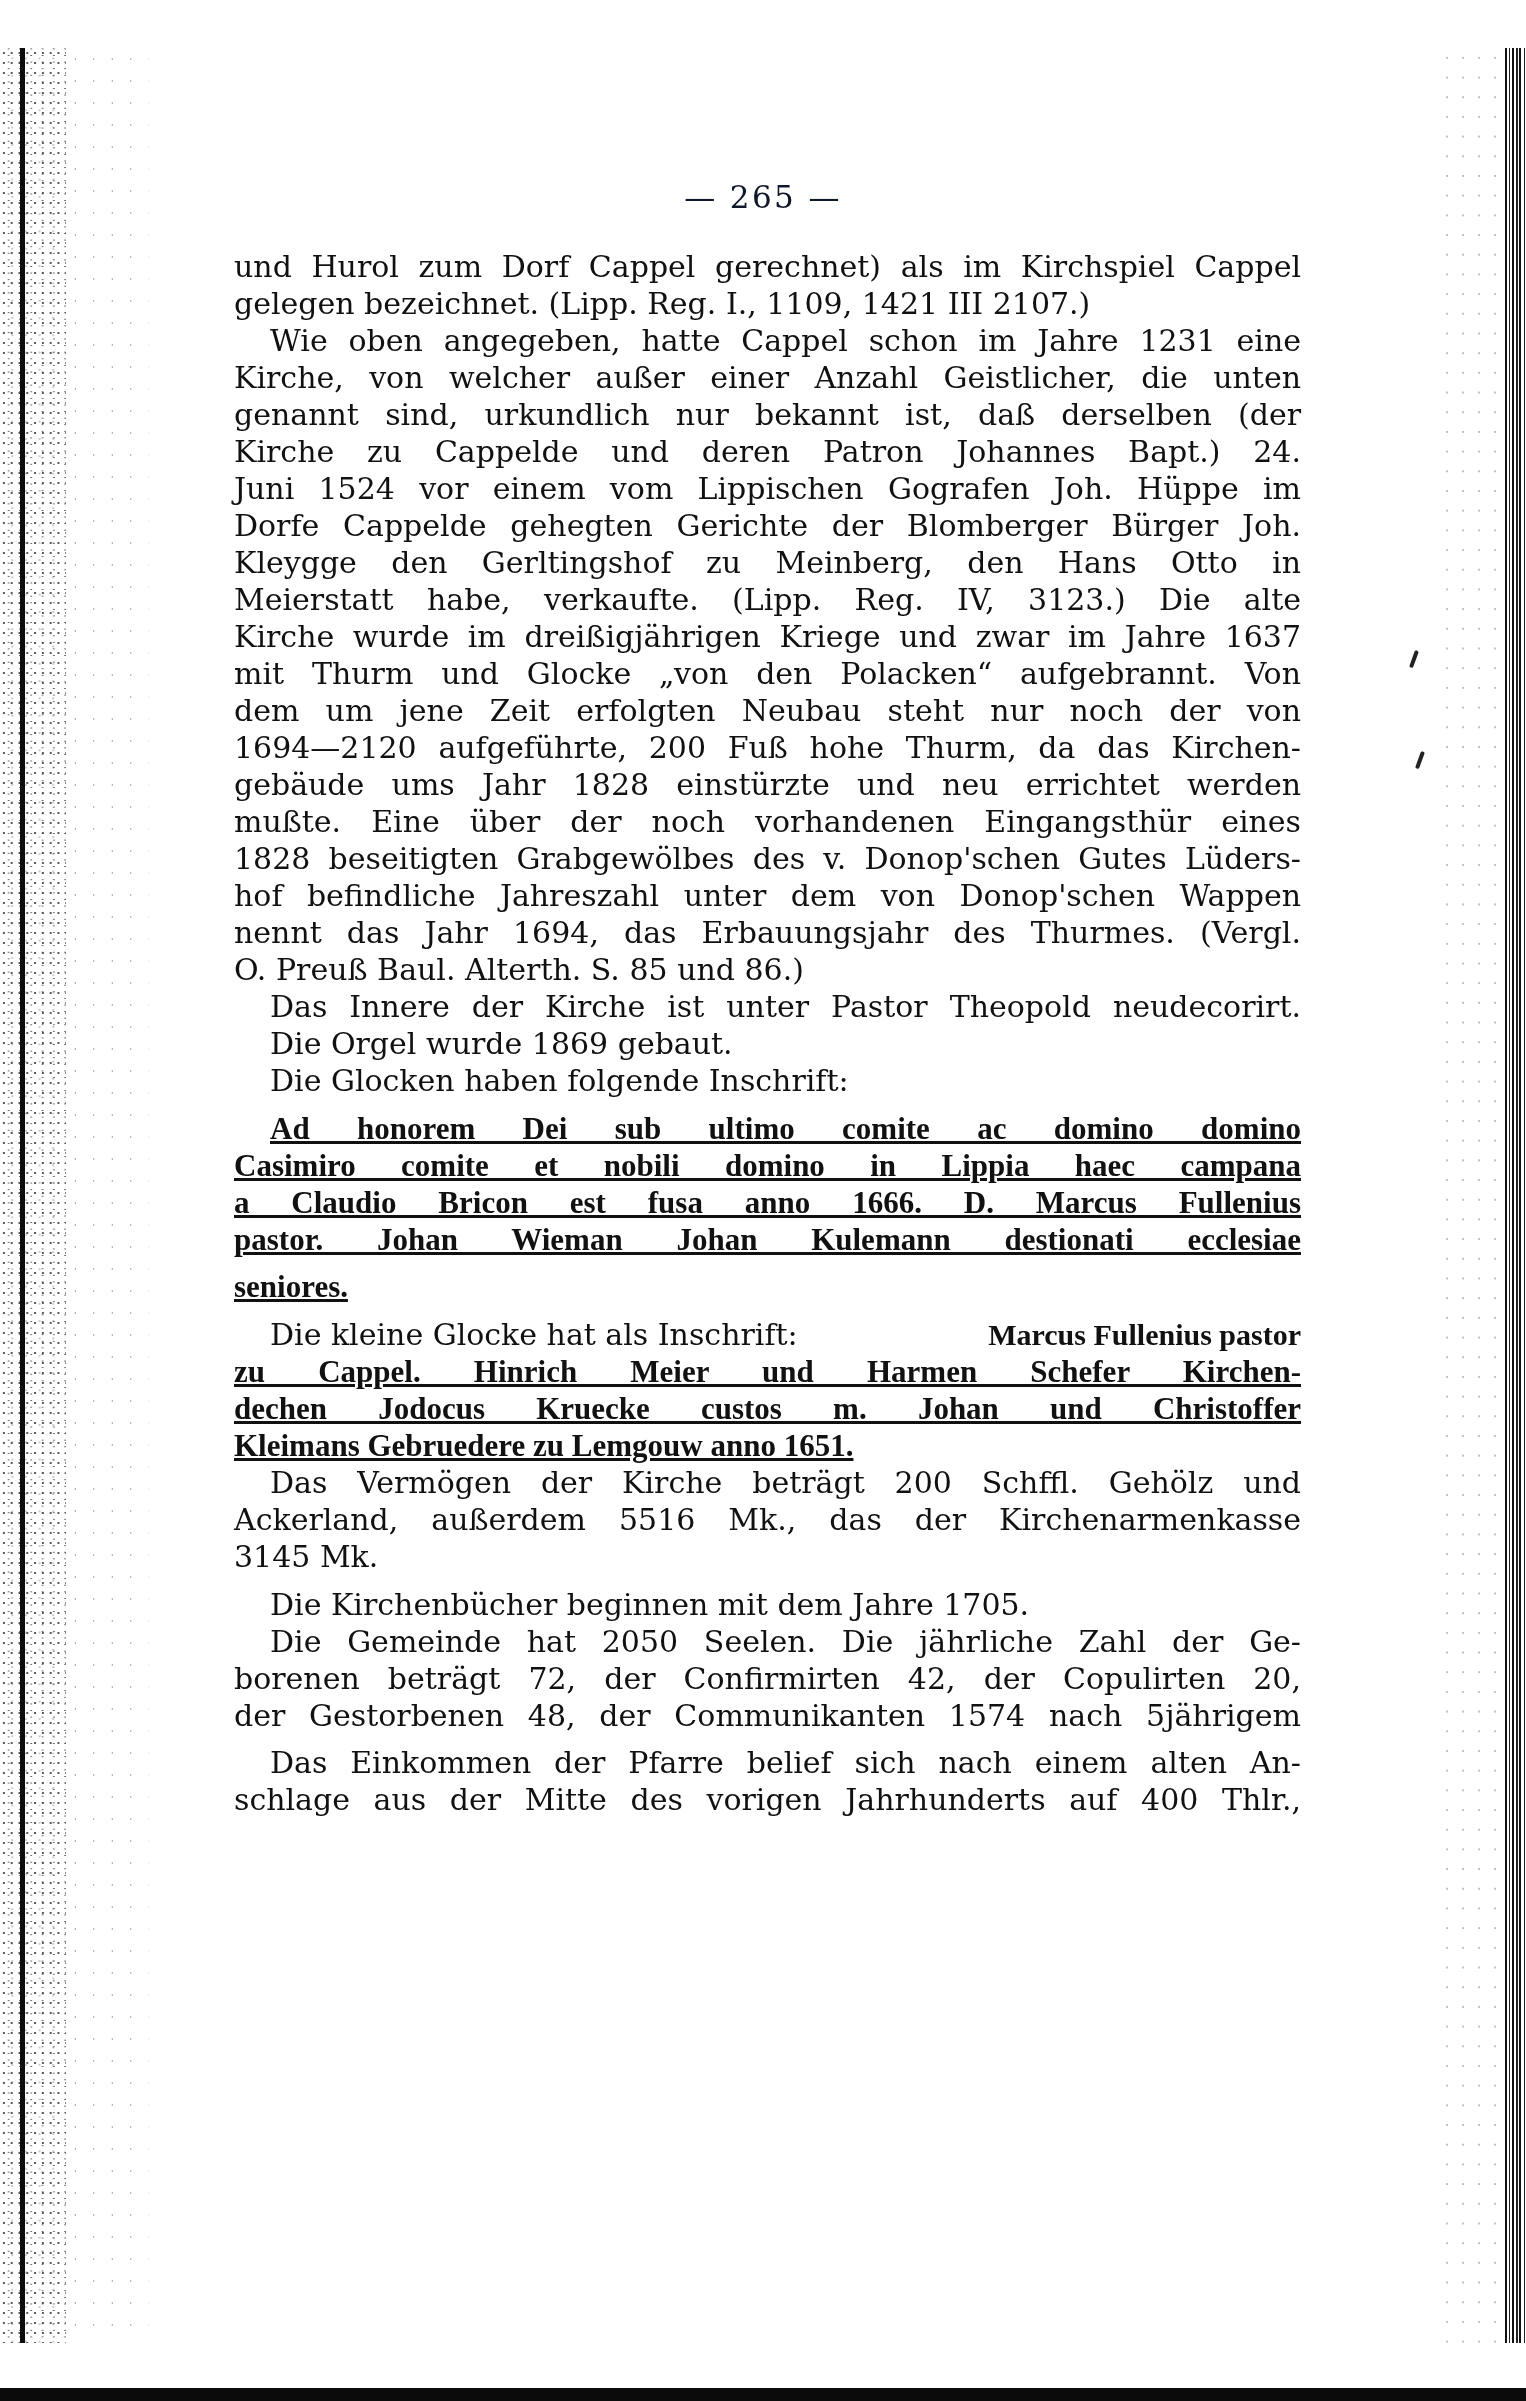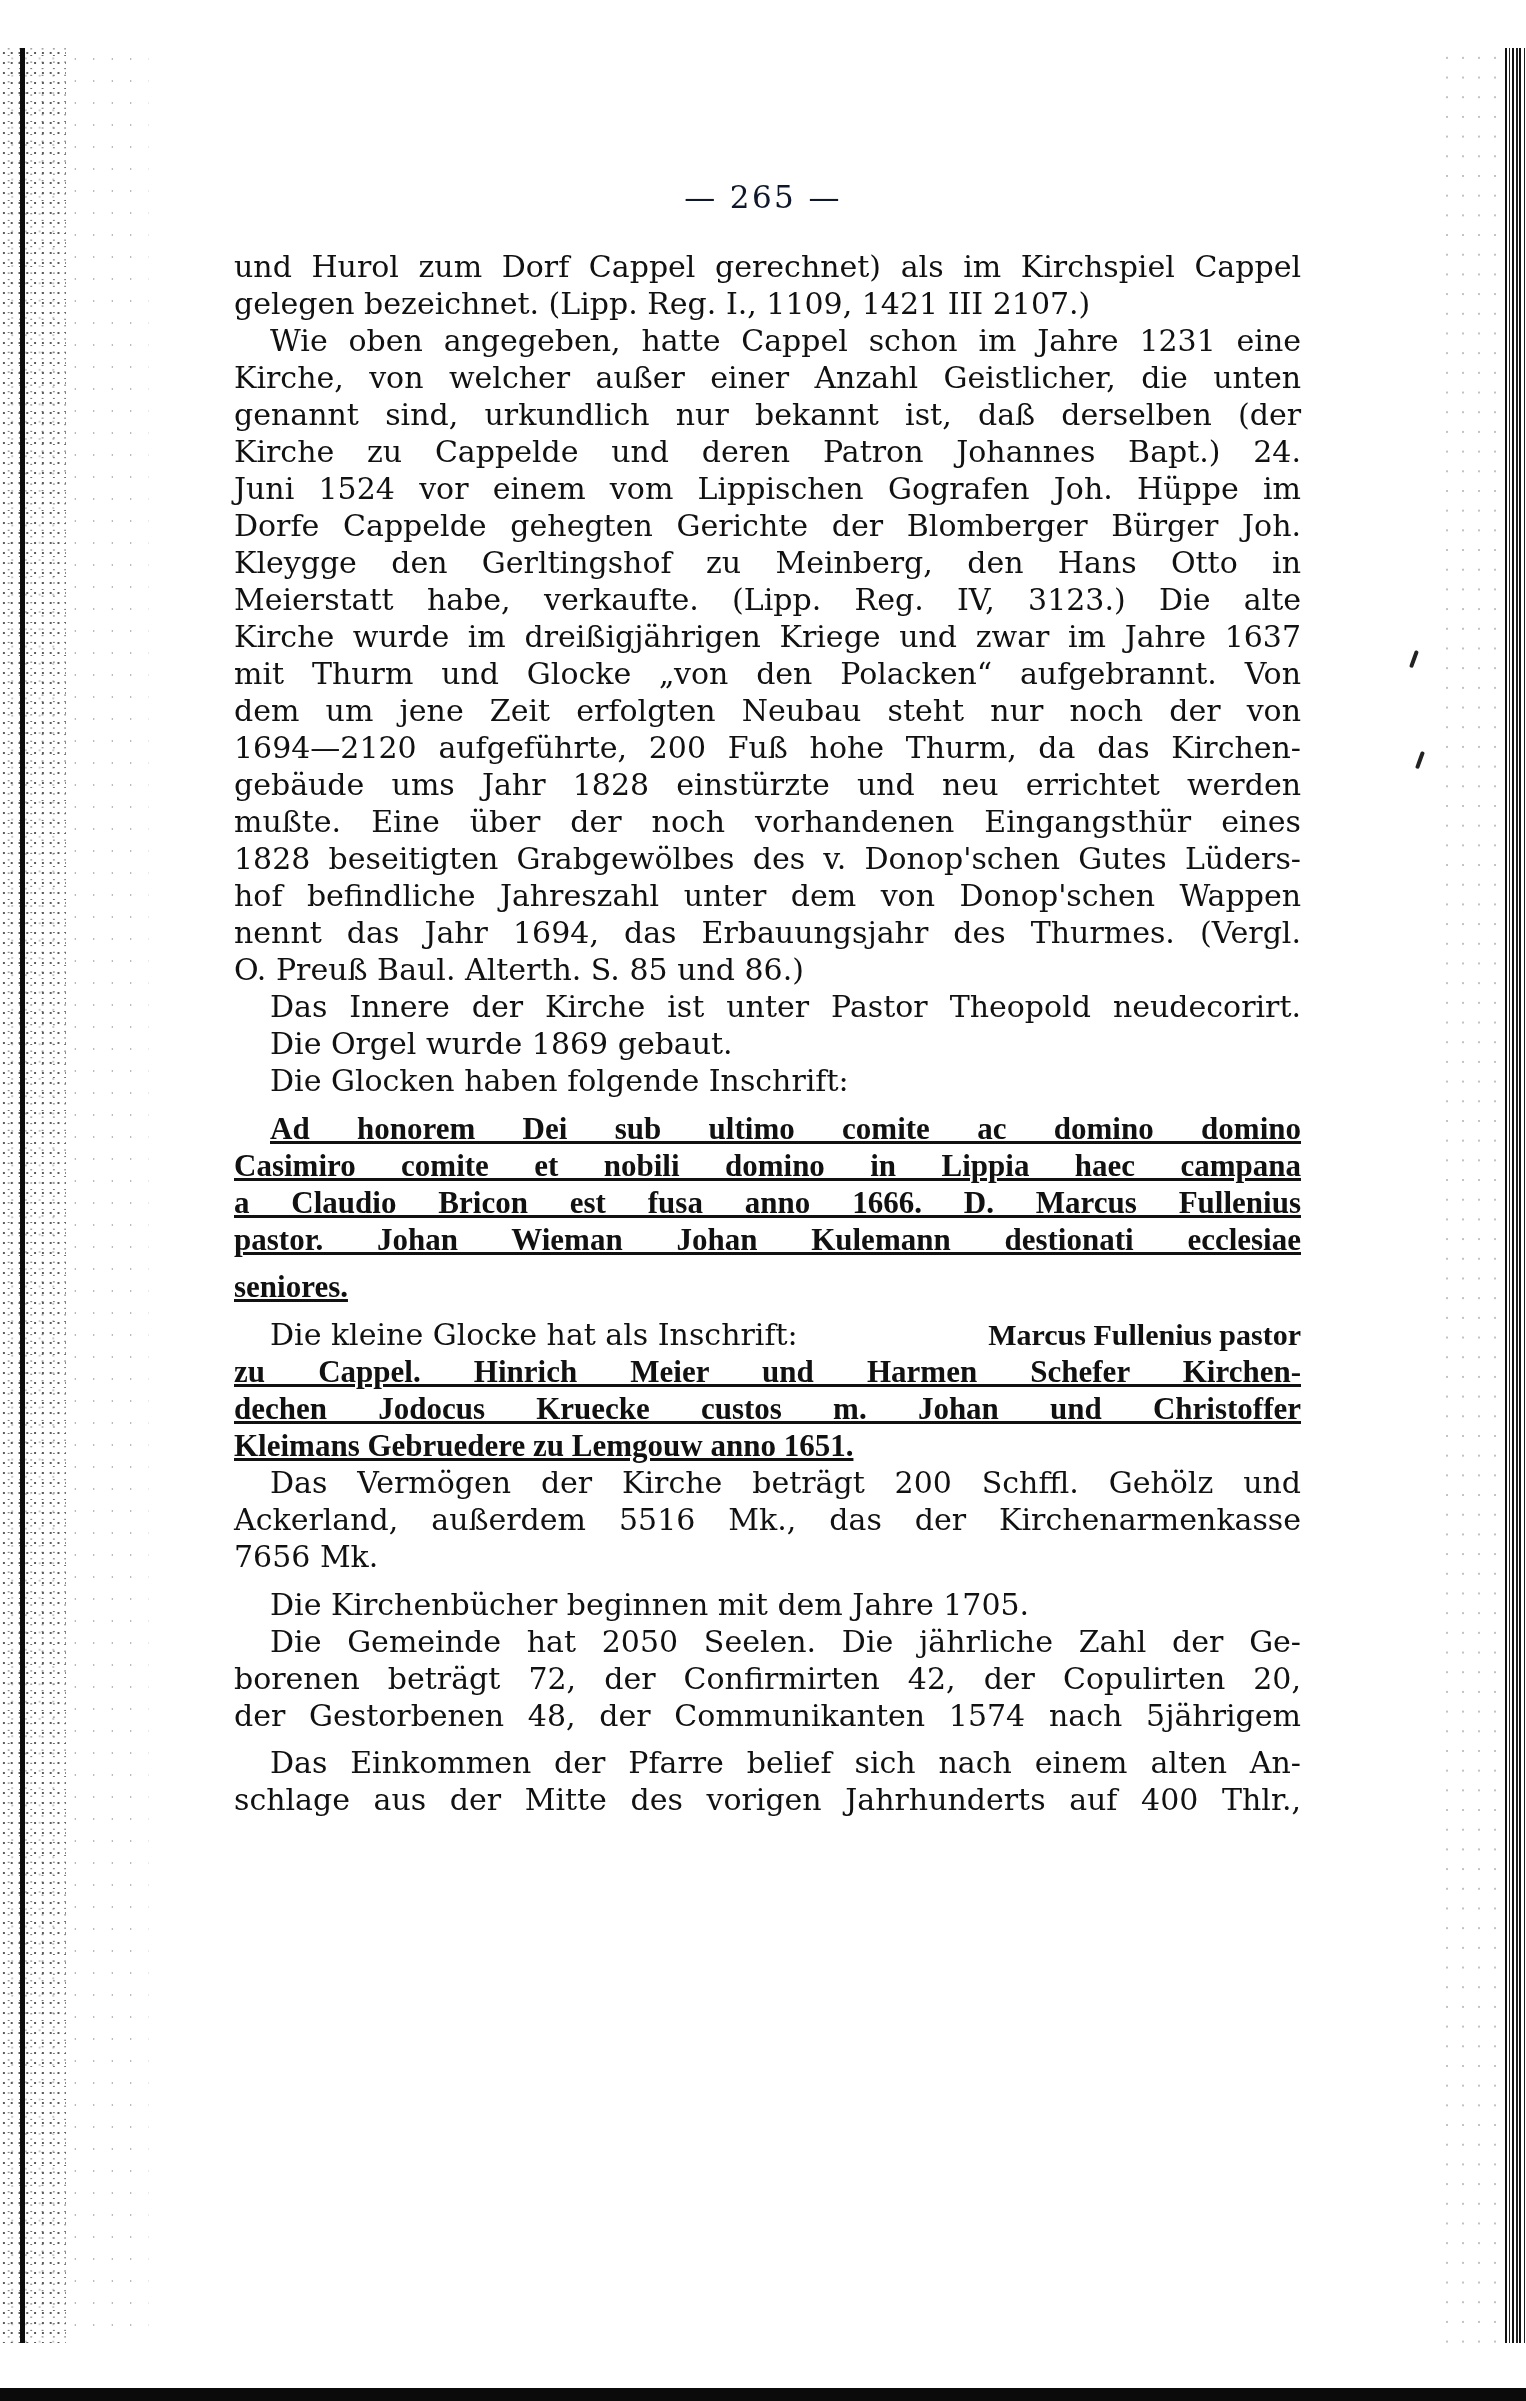--- a/index.html
+++ b/index.html
@@ -131,21 +131,21 @@
       <span class="latin-inline">Marcus Fullenius pastor</span>
     </span>
     <span class="line latin">zu Cappel. Hinrich Meier und Harmen Schefer Kirchen-</span>
     <span class="line latin">dechen Jodocus Kruecke custos m. Johan und Christoffer</span>
     <span class="line latin last">Kleimans Gebruedere zu Lemgouw anno 1651.</span>
   </div>
 
   <div>
     <span class="line indent">Das Vermögen der Kirche beträgt 200 Schffl. Gehölz und</span>
     <span class="line">Ackerland, außerdem 5516 Mk., das der Kirchenarmenkasse</span>
-    <span class="line last">7656 Mk.</span>
+    <span class="line last">3145 Mk.</span>
   </div>
 
   <div>
     <span class="line indent last gap-before">Die Kirchenbücher beginnen mit dem Jahre 1705.</span>
   </div>
 
   <div>
     <span class="line indent">Die Gemeinde hat 2050 Seelen. Die jährliche Zahl der Ge-</span>
     <span class="line">borenen beträgt 72, der Confirmirten 42, der Copulirten 20,</span>
     <span class="line">der Gestorbenen 48, der Communikanten 1574 nach 5jährigem</span>

